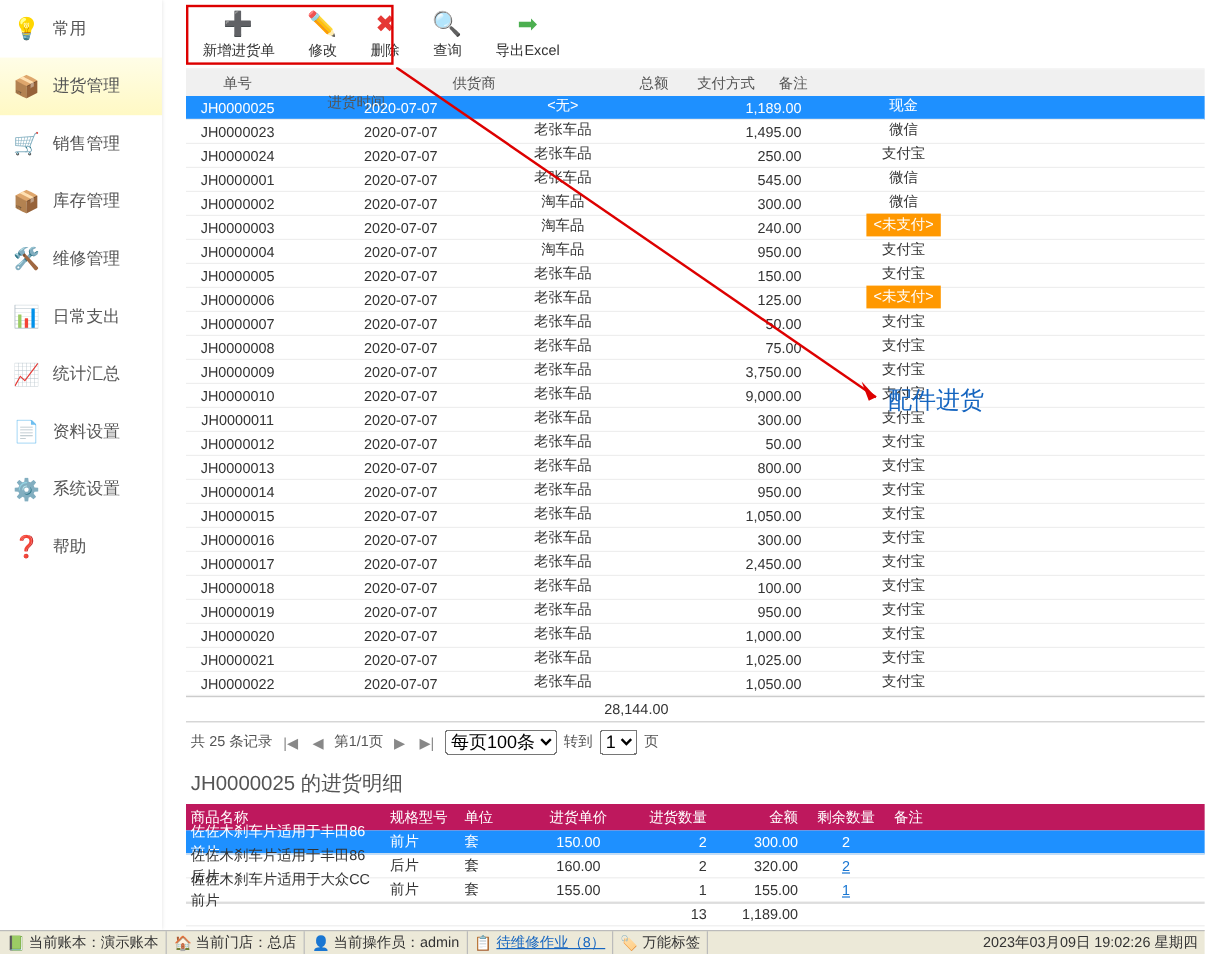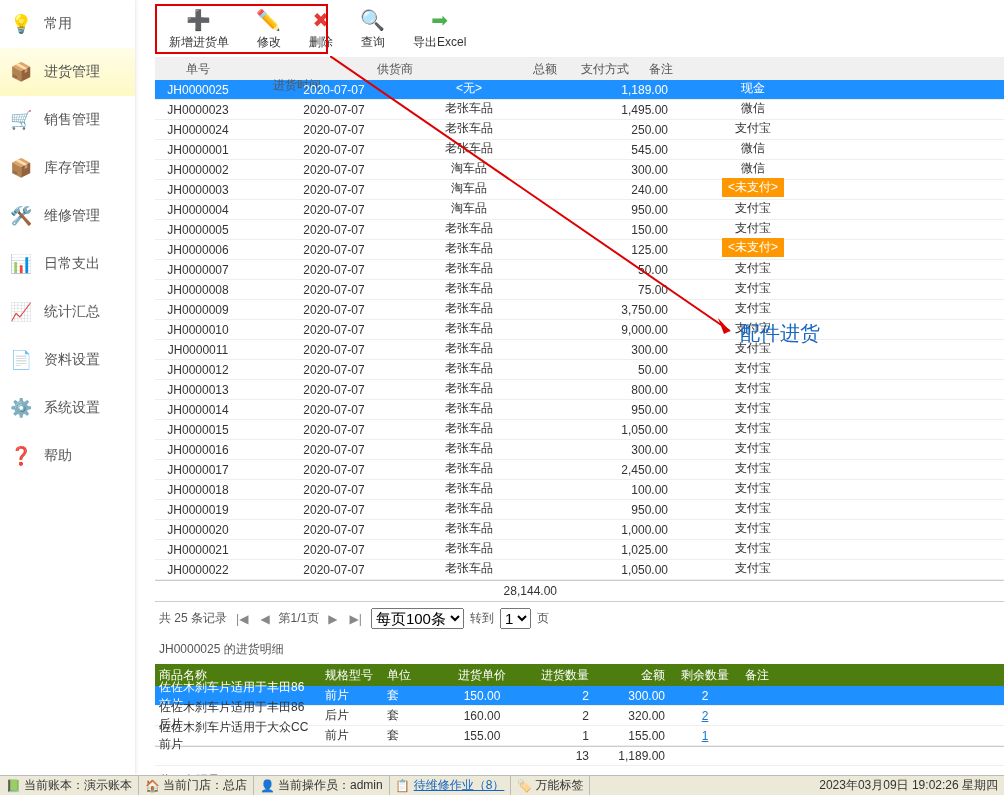--- a/index.html
+++ b/index.html
@@ -33,22 +33,22 @@
 
 .total-row { display: flex; height: 22px; align-items: center; border-top: 1px solid #ccc; border-bottom: 1px solid #ccc; }
 .total-row .c-amount { font-weight: 400; }
 
 
 .pager { padding: 6px 4px; color: #555; display: flex; align-items: center; gap: 6px; }
 .pager select { font-size: 15px; }
 .pager-btn { cursor: pointer; color: #888; padding: 0 3px; }
 
 
-.detail-title { padding: 6px 4px; font-size: 12px; color: #555; }
-.detail-header { display: flex; background: #4d7c0f; color: #fff; height: 22px; align-items: center; }
+.detail-title { padding: 6px 4px; font-size: 17px; color: #555; }
+.detail-header { display: flex; background: #be185d; color: #fff; height: 22px; align-items: center; }
 .detail-header > div { padding: 3px 4px; }
 .detail-row { display: flex; height: 20px; align-items: center; border-bottom: 1px solid #eee; }
 .detail-row.selected { background: #1e90ff; color: #fff; }
 .detail-row > div { padding: 2px 4px; }
 .d-name { width: 166px; }
 .d-spec { width: 62px; }
 .d-unit { width: 62px; }
 .d-price { width: 74px; text-align: center; }
 .d-qty { width: 74px; text-align: right; }
 .d-amt { width: 76px; text-align: right; }

